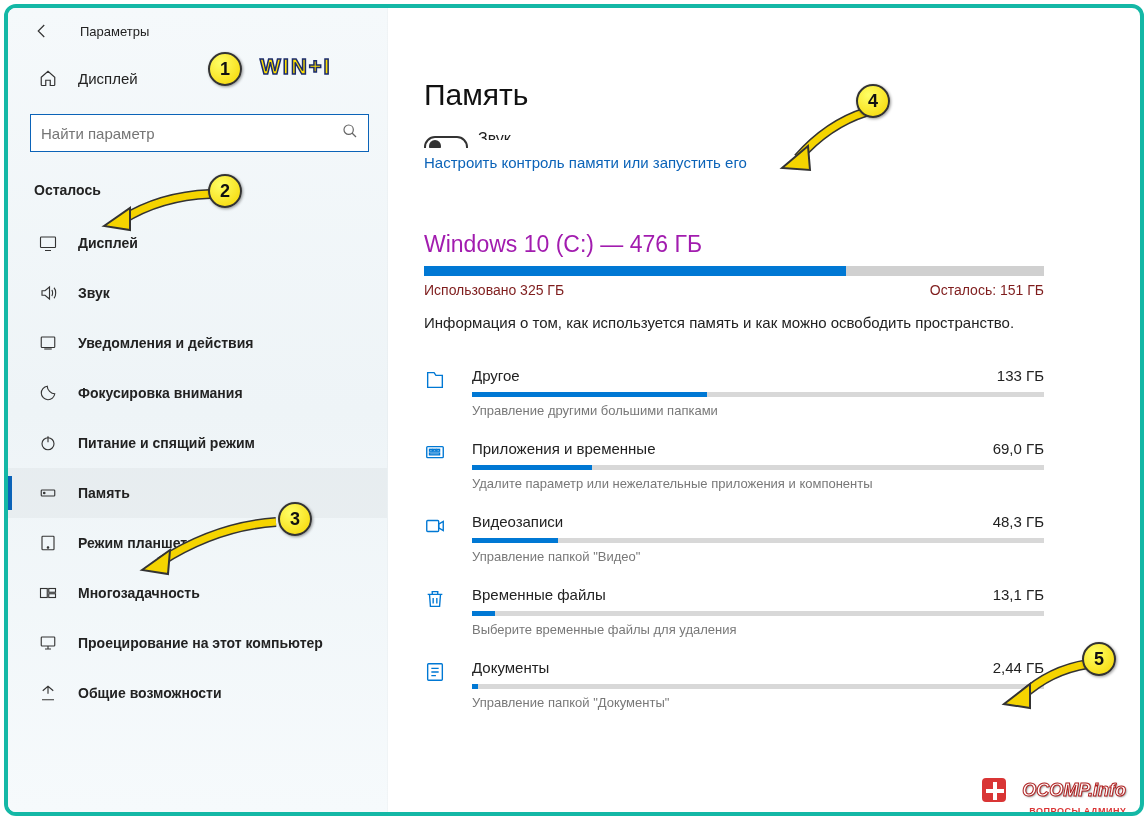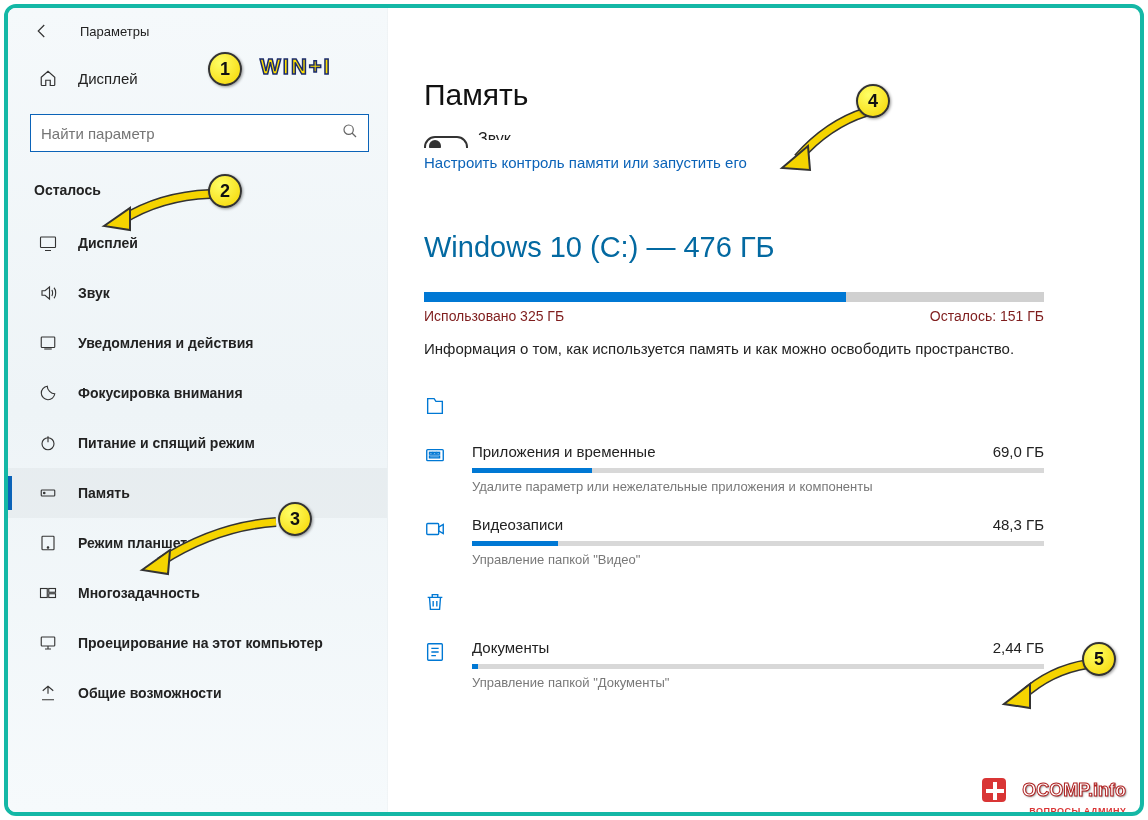--- a/index.html
+++ b/index.html
@@ -88,21 +88,21 @@
     padding: 70px 40px 0 36px;
     overflow:hidden;
   }
   .page-title { font-size:30px;font-weight:500;color:#111;margin-bottom:12px; }
   .toggle-pill { width:44px;height:22px;border:2px solid #333;border-radius:12px;position:relative; }
   .toggle-pill::after { content:"";position:absolute;left:3px;top:2px;width:12px;height:12px;border-radius:50%;background:#333; }
   .toggle-label { font-size:16px;color:#222; clip-path: inset(0 0 45% 0); }
   .toggle-wrap { height: 24px; overflow: hidden; display:flex; align-items:flex-end; gap:10px; margin-bottom:6px; }
   .toggle-wrap .toggle-pill { margin-bottom:-10px; }
   .sense-link { color:#0b63b8;font-size:15px;margin-bottom:60px;display:inline-block; }
-  .drive-title { font-size:29px;color:#0369a1;margin-bottom:28px; }
+  .drive-title { font-size:23px;color:#a21caf;margin-bottom:8px; }
   .big-bar { width:620px;height:10px;background:#d0d0d0;margin-bottom:6px;position:relative; }
   .big-bar .fill { position:absolute;left:0;top:0;bottom:0;background:#0078d4; }
   .bar-labels { display:flex;justify-content:space-between;width:620px;font-size:14px;color:#7f1d1d;margin-bottom:14px; }
   .info-text { font-size:15px;color:#222;width:620px;margin-bottom:24px;line-height:1.4; }
   .cat-row { display:flex;align-items:flex-start;gap:22px;width:620px;padding:10px 0 12px 0;cursor:pointer; }
   .cat-icon { width:26px;color:#0078d4;flex-shrink:0;margin-top:2px; }
   .cat-body { flex:1; }
   .cat-top { display:flex;justify-content:space-between;font-size:15px;color:#222;margin-bottom:8px; }
   .cat-bar { width:100%;height:5px;background:#d8d8d8;position:relative;margin-bottom:6px; }
   .cat-bar .fill { position:absolute;left:0;top:0;bottom:0;background:#0078d4; }
@@ -125,20 +125,21 @@
     color:#ffe000;
     -webkit-text-stroke:1.5px #1a2a6c;
     letter-spacing:2px;
     z-index:50;
   }
   .arrow { position:absolute;z-index:49; }
   .watermark {
     position:absolute;right:14px;bottom:8px;
     display:flex;align-items:center;gap:14px;
     z-index:60;
+    font-style:italic;
   }
   .wm-cross {
     width:28px;height:28px;background:#d93535;border-radius:6px;position:relative;
     border:2px solid #fff;
   }
   .wm-cross::before,.wm-cross::after{content:"";position:absolute;background:#fff;}
   .wm-cross::before{left:11px;top:4px;width:4px;height:18px;}
   .wm-cross::after{top:11px;left:4px;height:4px;width:18px;}
   .wm-text { font-family:"Segoe UI",sans-serif;font-weight:700;font-size:18px;color:#fff;-webkit-text-stroke:1px #b02020;text-shadow:1px 1px 2px rgba(0,0,0,0.5); }
   .wm-sub { position:absolute;right:14px;bottom:-4px;font-size:9px;color:#d93535;font-weight:700;letter-spacing:0.5px;z-index:60; }
@@ -291,20 +292,30 @@
       <span>Использовано 325 ГБ</span>
       <span>Осталось: 151 ГБ</span>
     </div>
     <div class="info-text">Информация о том, как используется память и как можно освободить пространство.</div>
 
     <div id="cat-list">
           <div class="cat-row">
             <div class="cat-icon"><svg width="22" height="22" viewBox="0 0 24 24" fill="none" stroke="currentColor" stroke-width="1.5">
                 <path d="M4 4h7l2 3h7v13H4z"></path>
               </svg></div>
+            <div class="cat-body">
+              <div class="cat-top">
+                <span>Другое</span>
+                <span>133 ГБ</span>
+              </div>
+              <div class="cat-bar">
+                <div class="fill" style="width:41%"></div>
+              </div>
+              <div class="cat-desc">Управление другими большими папками</div>
+            </div>
           </div>
           <div class="cat-row">
             <div class="cat-icon"><svg width="22" height="22" viewBox="0 0 24 24" fill="none" stroke="currentColor" stroke-width="1.5">
                 <rect x="3" y="5" width="18" height="12" rx="1"></rect>
                 <rect x="6" y="8" width="3" height="2"></rect>
                 <rect x="10" y="8" width="3" height="2"></rect>
                 <rect x="14" y="8" width="3" height="2"></rect>
                 <rect x="6" y="12" width="11" height="2"></rect>
               </svg></div>
             <div class="cat-body">
@@ -331,20 +342,30 @@
               <div class="cat-bar">
                 <div class="fill" style="width:15%"></div>
               </div>
               <div class="cat-desc">Управление папкой "Видео"</div>
             </div>
           </div>
           <div class="cat-row">
             <div class="cat-icon"><svg width="22" height="22" viewBox="0 0 24 24" fill="none" stroke="currentColor" stroke-width="1.5">
                 <path d="M4 7h16M9 7V4h6v3M6 7l1 13h10l1-13M10 11v6M14 11v6"></path>
               </svg></div>
+            <div class="cat-body">
+              <div class="cat-top">
+                <span>Временные файлы</span>
+                <span>13,1 ГБ</span>
+              </div>
+              <div class="cat-bar">
+                <div class="fill" style="width:4%"></div>
+              </div>
+              <div class="cat-desc">Выберите временные файлы для удаления</div>
+            </div>
           </div>
           <div class="cat-row">
             <div class="cat-icon"><svg width="22" height="22" viewBox="0 0 24 24" fill="none" stroke="currentColor" stroke-width="1.5">
                 <rect x="4" y="3" width="16" height="18" rx="1"></rect>
                 <path d="M8 8h8M8 12h8M8 16h5"></path>
               </svg></div>
             <div class="cat-body">
               <div class="cat-top">
                 <span>Документы</span>
                 <span>2,44 ГБ</span>

